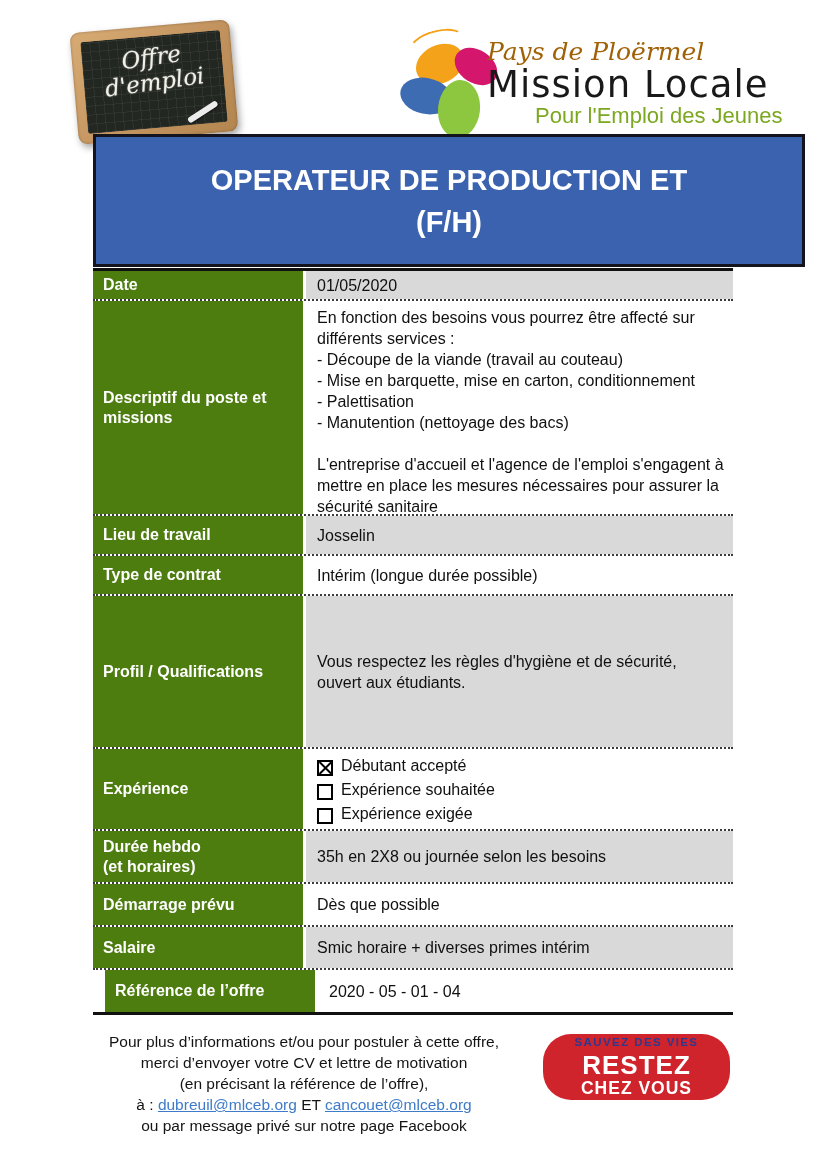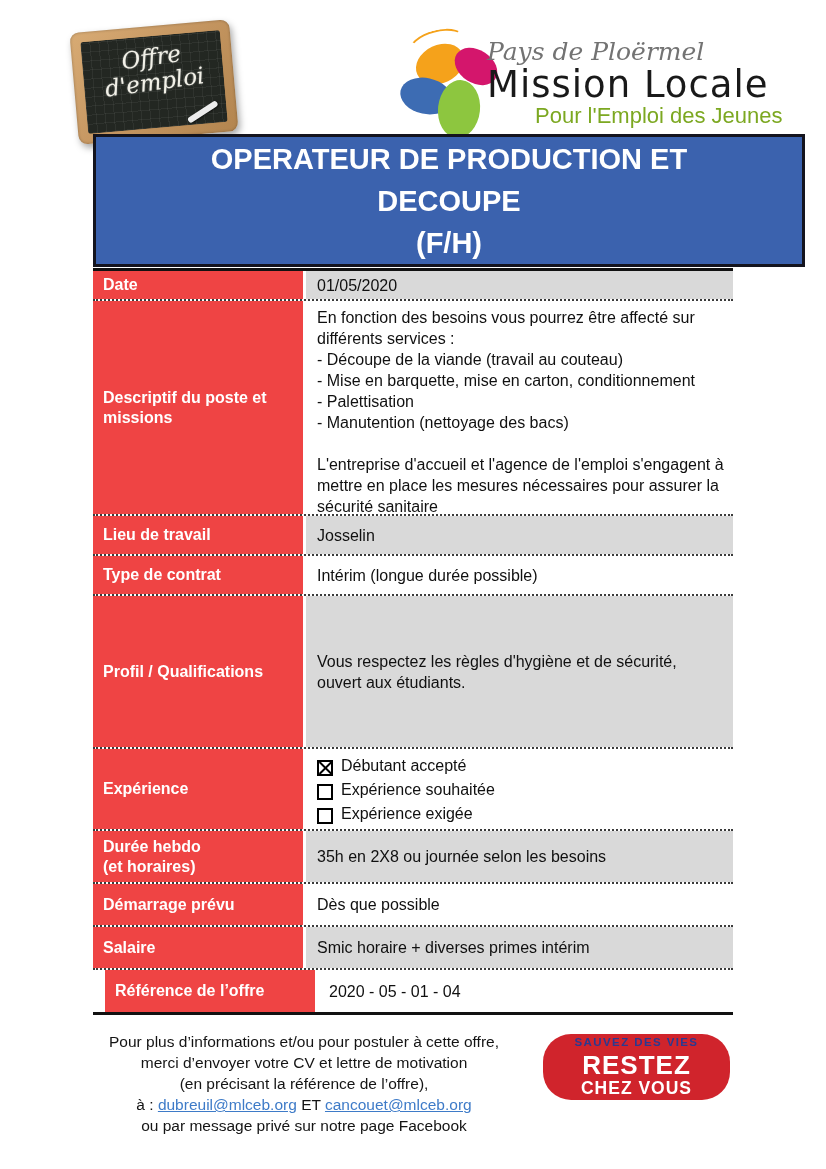--- a/index.html
+++ b/index.html
@@ -31,37 +31,37 @@
   .logo-petals { position:absolute; left:400px; top:33px; width:100px; height:104px; }
   .petal { position:absolute; border-radius:50%; }
   .petal-orange { left:15px; top:12px; width:50px; height:38px; background:#F5A21B; transform:rotate(-25deg); }
   .petal-pink   { left:53px; top:17px; width:46px; height:33px; background:#D4166C; transform:rotate(33deg); }
   .petal-blue   { left:0px;  top:45px; width:52px; height:36px; background:#3D6CB3; transform:rotate(12deg); }
   .petal-green  { left:38px; top:47px; width:42px; height:58px; background:#8DC63F; transform:rotate(6deg); }
   .arc { position:absolute; border-radius:50%; border:2px solid transparent; }
   .arc-top { left:8px; top:-3px; width:60px; height:32px; border-top-color:#F5A21B; transform:rotate(-14deg); }
   .arc-bottom { left:24px; top:82px; width:46px; height:28px; border-bottom-color:#7CA821; transform:rotate(8deg); }
   .logo-text { position:absolute; left:487px; top:38px; }
-  .logo-region { color:#737373; font-family:"DejaVu Serif", serif; font-style:italic; font-size:25px; line-height:27px; }
+  .logo-region { color:#a16207; font-family:"DejaVu Serif", serif; font-style:italic; font-size:25px; line-height:27px; }
   .logo-name { color:#191919; font-family:"DejaVu Sans", sans-serif; font-weight:400;
     font-size:37px; line-height:40px; letter-spacing:1px; }
   .logo-tagline { color:#7CA821; font-size:22px; line-height:22px;margin-left:48px; }
 
   
   .title-block { position:absolute; left:93px; top:134px; width:712px; height:133px;
     background:#3B62AE; border:3px solid #14141e; color:#ffffff; font-weight:bold;
     font-size:29px; line-height:42px; text-align:center;
     display:flex; flex-direction:column; justify-content:center; }
 
   
   .offer-table { position:absolute; left:93px; top:268px; width:640px;
     border-top:3px solid #111; border-bottom:3px solid #111; background:#fff; }
   .row { display:flex; border-bottom:2px dotted #3a3a3a; }
   .row:last-child { border-bottom:none; }
-  .cell-label { width:213px; background:#ef4444; color:#fff; font-weight:bold; font-size:16px;
+  .cell-label { width:213px; background:#4d7c0f; color:#fff; font-weight:bold; font-size:16px;
     line-height:20px; padding:4px 6px 4px 10px; display:flex; align-items:center;
     border-right:3px solid #ffffff; white-space:pre-line; }
   .cell-value { flex:1; font-size:16px; line-height:21px; color:#101010;
     padding:4px 8px 4px 11px; display:flex; align-items:center; white-space:pre-line; background:#fff; }
   .gray .cell-value { background:#D9D9D9; }
   .top-align .cell-value { align-items:flex-start; padding-top:6px; }
   .r0 { height:30px; } .r1 { height:215px; } .r2 { height:40px; } .r3 { height:40px; }
   .r4 { height:153px; } .r5 { height:82px; } .r6 { height:53px; } .r7 { height:43px; }
   .r8 { height:43px; } .r9 { height:42px;padding-left:12px; }
   .r0 .cell-label { padding-top:2px; padding-bottom:2px; }
@@ -113,21 +113,20 @@
     <div class="arc arc-bottom"></div>
   </div>
   <div class="logo-text">
     <div class="logo-region">Pays de Ploërmel</div>
     <div class="logo-name">Mission Locale</div>
     <div class="logo-tagline">Pour l'Emploi des Jeunes</div>
   </div>
 
   <div class="title-block">
     <div>OPERATEUR DE PRODUCTION ET</div>
-    <div>DECOUPE</div>
     <div>(F/H)</div>
   </div>
 
   <div class="offer-table">
 
     <div class="row r0 gray">
       <div class="cell-label">Date</div>
       <div class="cell-value">01/05/2020</div>
     </div>
 

